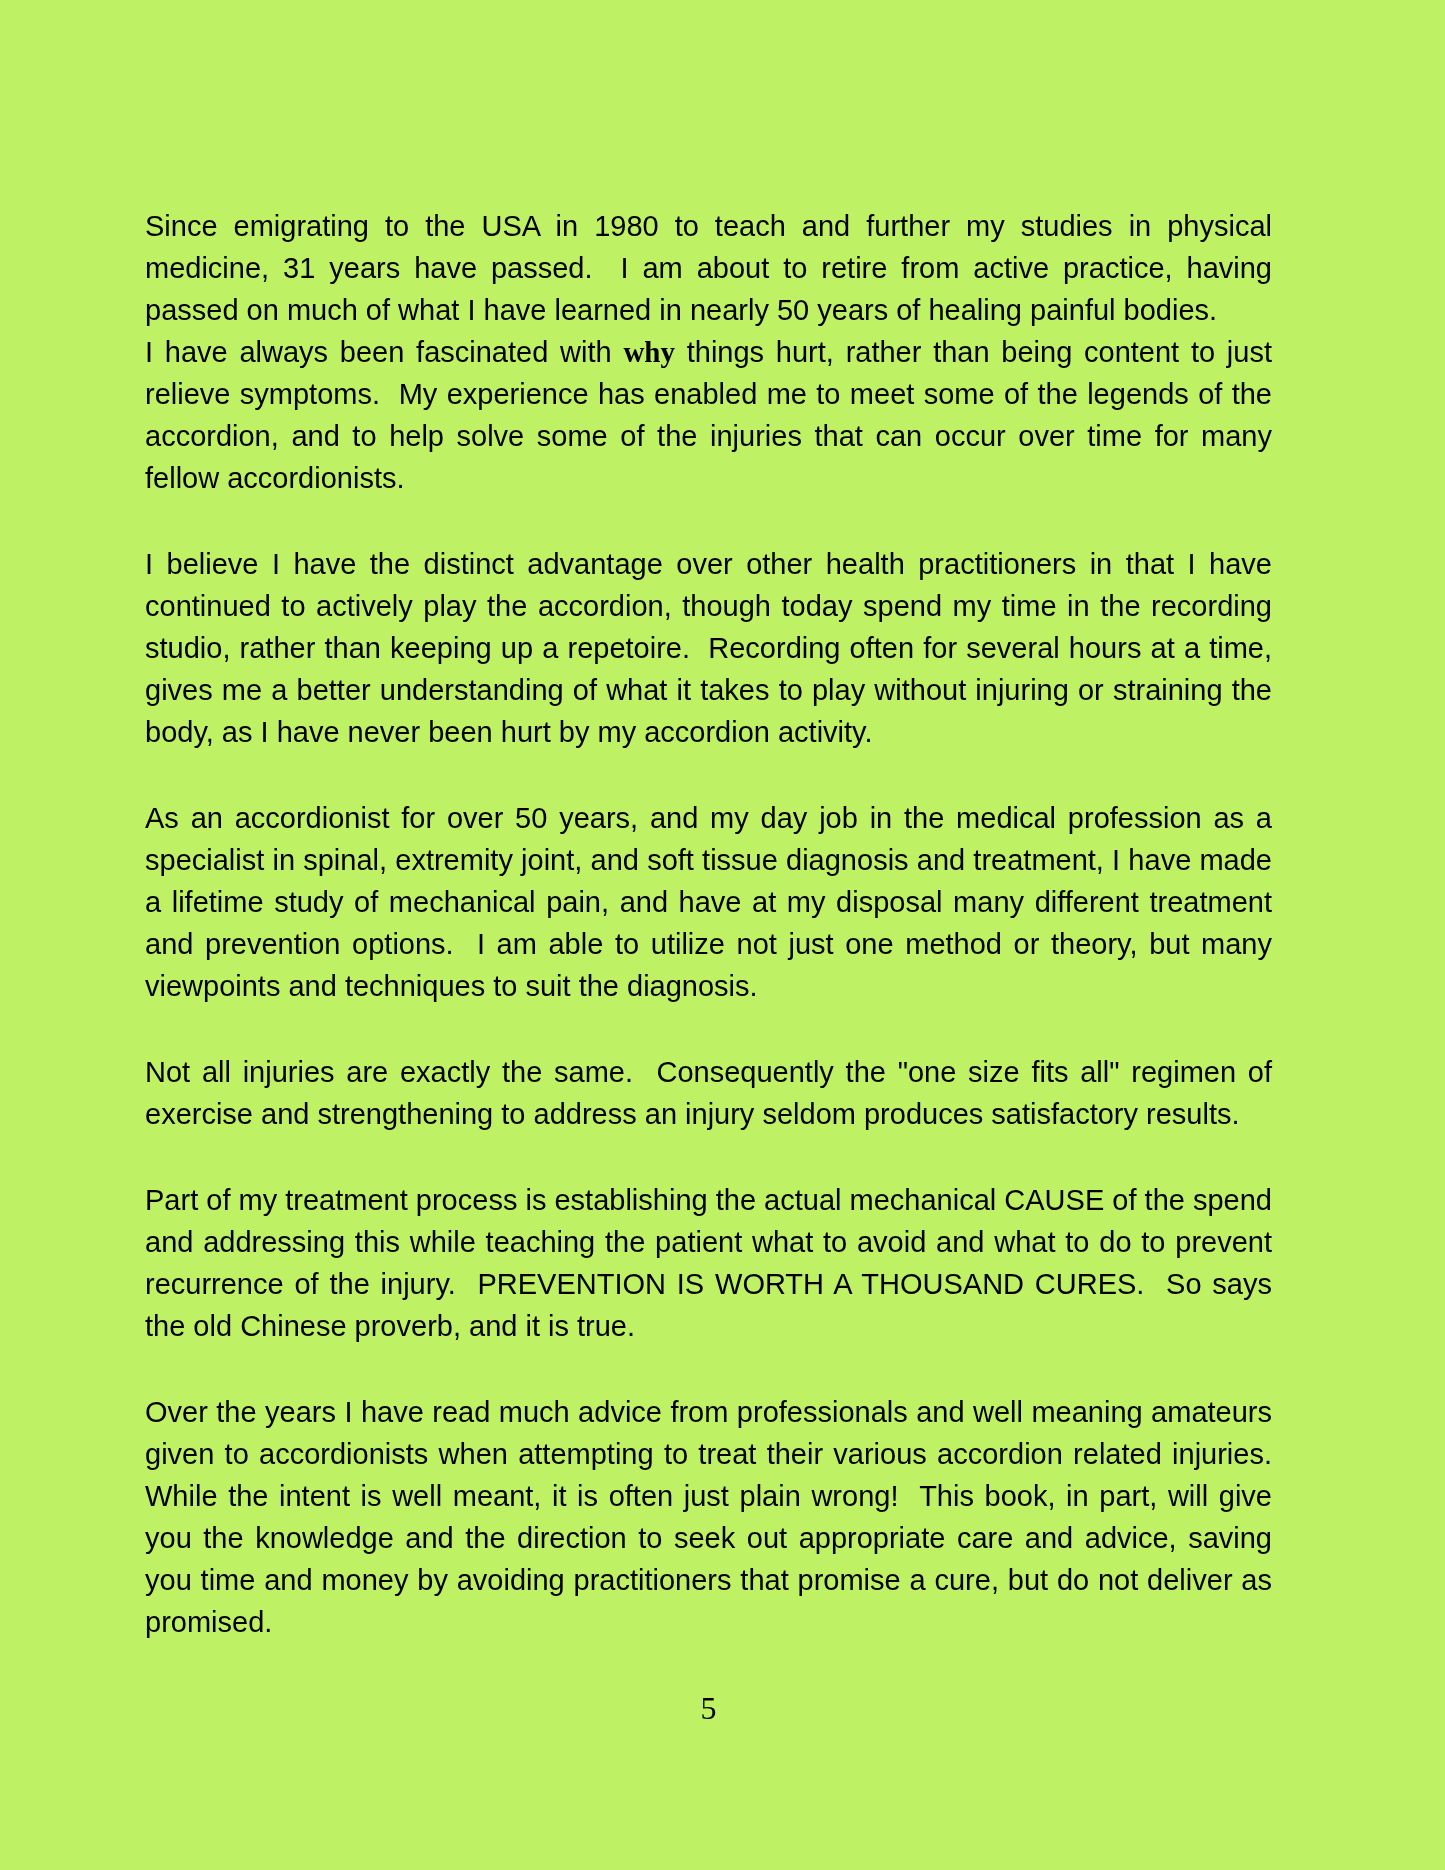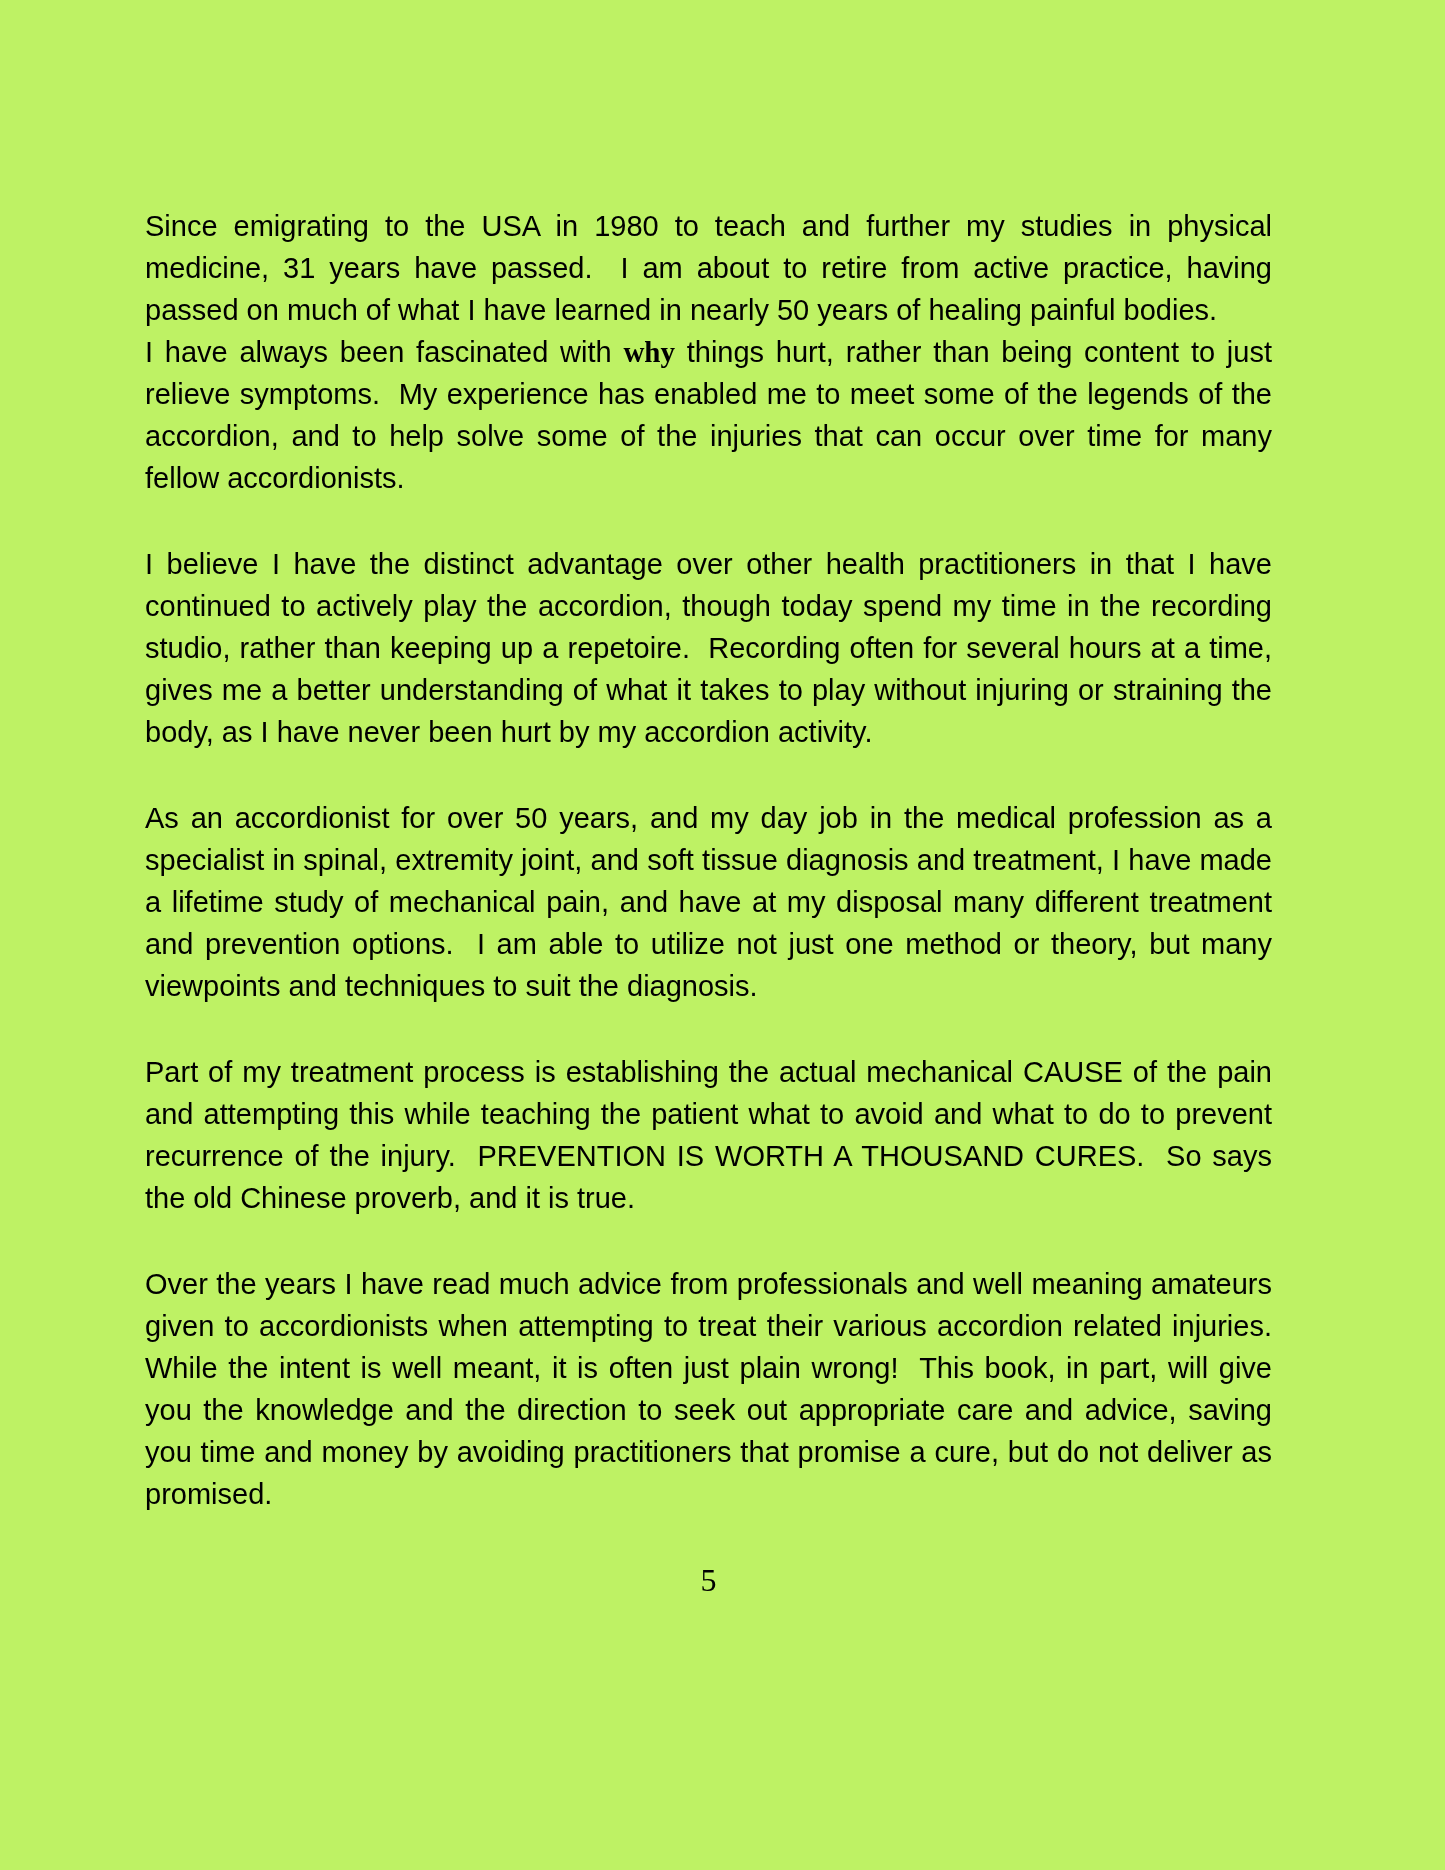--- a/index.html
+++ b/index.html
@@ -43,22 +43,23 @@
 
 <div class="page">
   <div class="body-text">
 
     <p><span>Since emigrating to the USA in 1980 to teach and further my studies in physical medicine, 31 years have passed.  I am about to retire from active practice, having passed on much of what I have learned in nearly 50 years of healing painful bodies.</span><br><span>I have always been fascinated with </span><b>why</b><span> things hurt, rather than being content to just relieve symptoms.  My experience has enabled me to meet some of the legends of the accordion, and to help solve some of the injuries that can occur over time for many fellow accordionists.</span></p>
 
     <p><span>I believe I have the distinct advantage over other health practitioners in that I have continued to actively play the accordion, though today spend my time in the recording studio, rather than keeping up a repetoire.  Recording often for several hours at a time, gives me a better understanding of what it takes to play without injuring or straining the body, as I have never been hurt by my accordion activity.</span></p>
 
     <p><span>As an accordionist for over 50 years, and my day job in the medical profession as a specialist in spinal, extremity joint, and soft tissue diagnosis and treatment, I have made a lifetime study of mechanical pain, and have at my disposal many different treatment and prevention options.  I am able to utilize not just one method or theory, but many viewpoints and techniques to suit the diagnosis.</span></p>
 
+    <p><span>Not all injuries are exactly the same.  Consequently the "one size fits all" regimen of exercise and strengthening to address an injury seldom produces satisfactory results.</span></p>
 
-    <p><span>Part of my treatment process is establishing the actual mechanical CAUSE of the pain and attempting this while teaching the patient what to avoid and what to do to prevent recurrence of the injury.  PREVENTION IS WORTH A THOUSAND CURES.  So says the old Chinese proverb, and it is true.</span></p>
+    <p><span>Part of my treatment process is establishing the actual mechanical CAUSE of the spend and addressing this while teaching the patient what to avoid and what to do to prevent recurrence of the injury.  PREVENTION IS WORTH A THOUSAND CURES.  So says the old Chinese proverb, and it is true.</span></p>
 
     <p><span>Over the years I have read much advice from professionals and well meaning amateurs given to accordionists when attempting to treat their various accordion related injuries.  While the intent is well meant, it is often just plain wrong!  This book, in part, will give you the knowledge and the direction to seek out appropriate care and advice, saving you time and money by avoiding practitioners that promise a cure, but do not deliver as promised.</span></p>
 
   </div>
 
   <div class="footer">
     <span>5</span>
   </div>
 </div>
 

